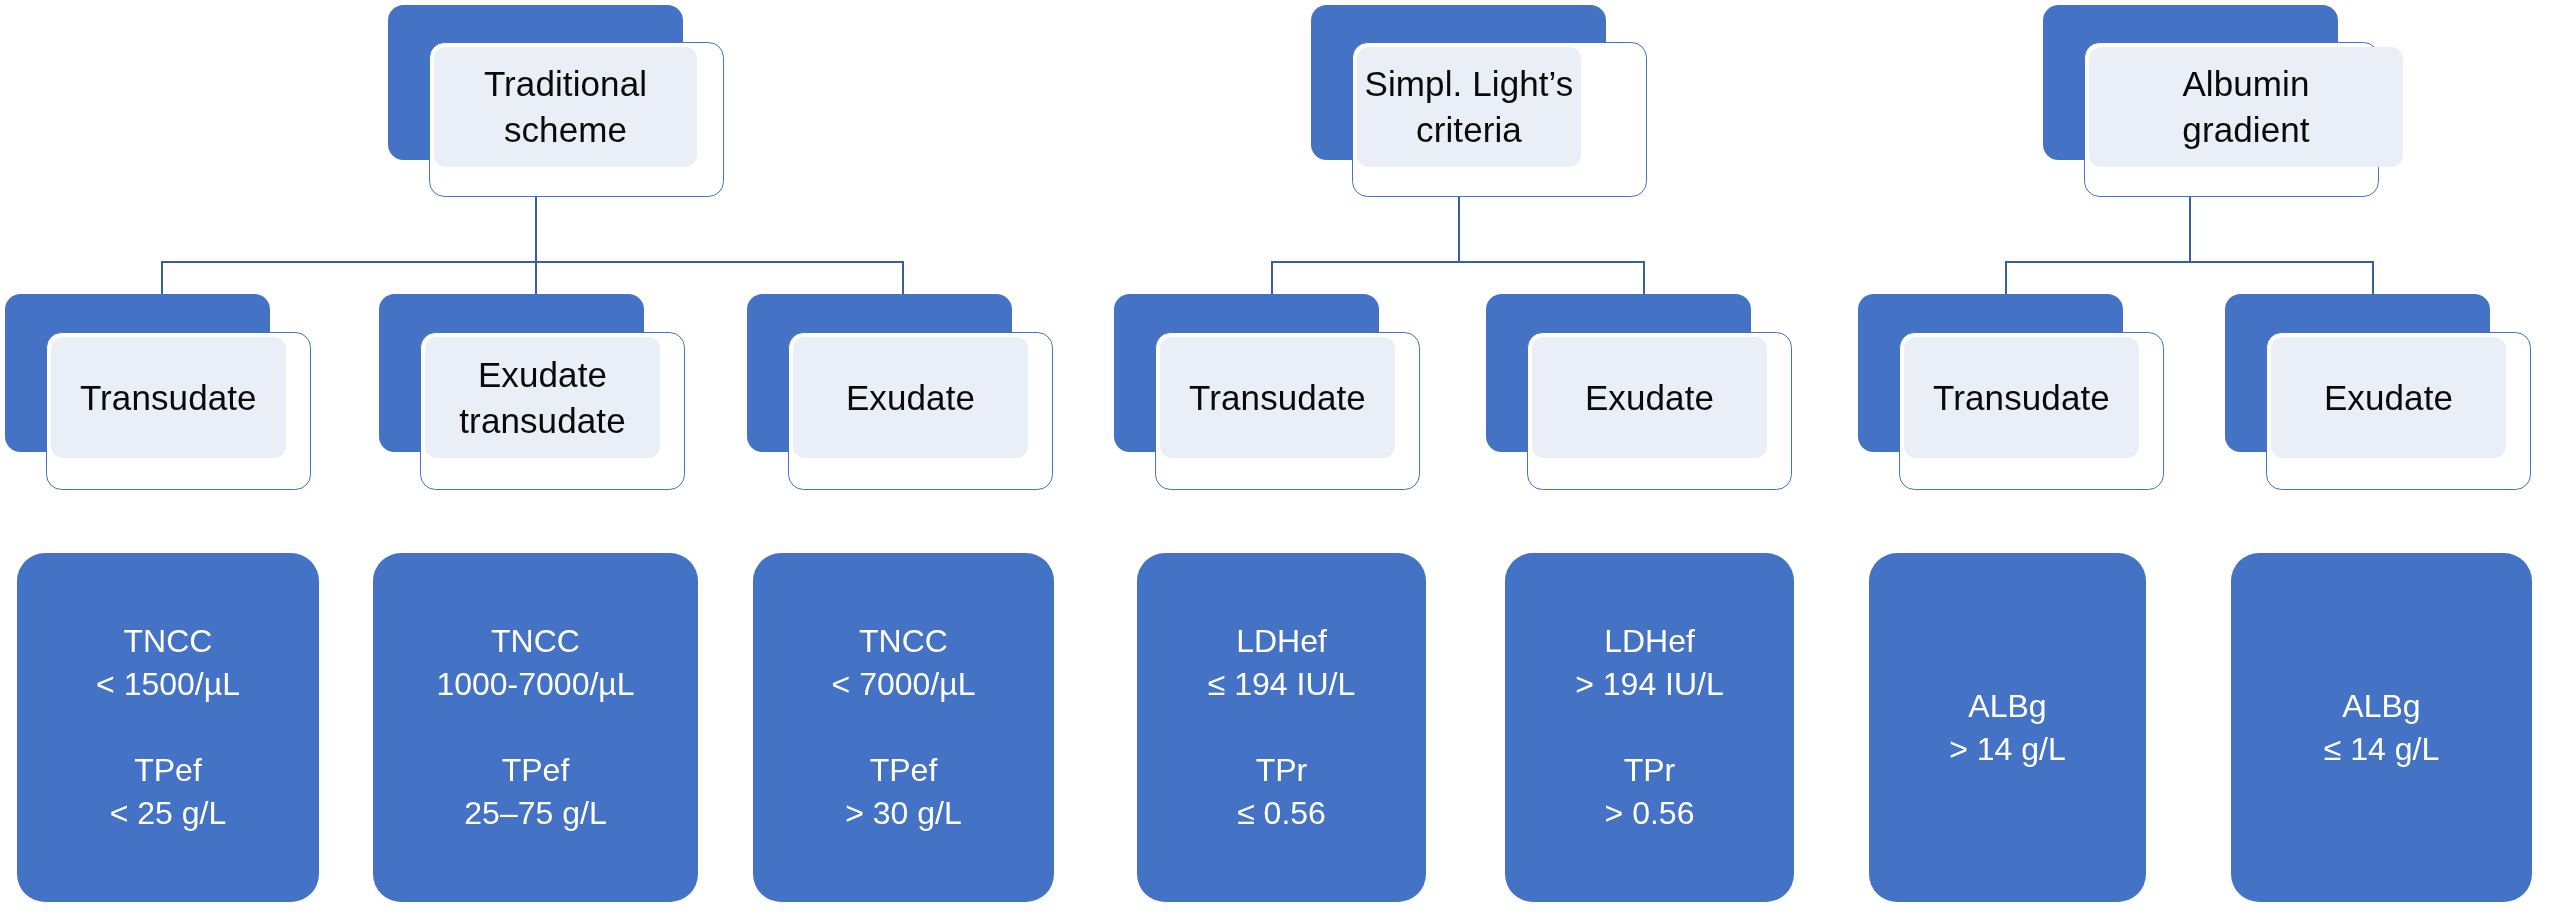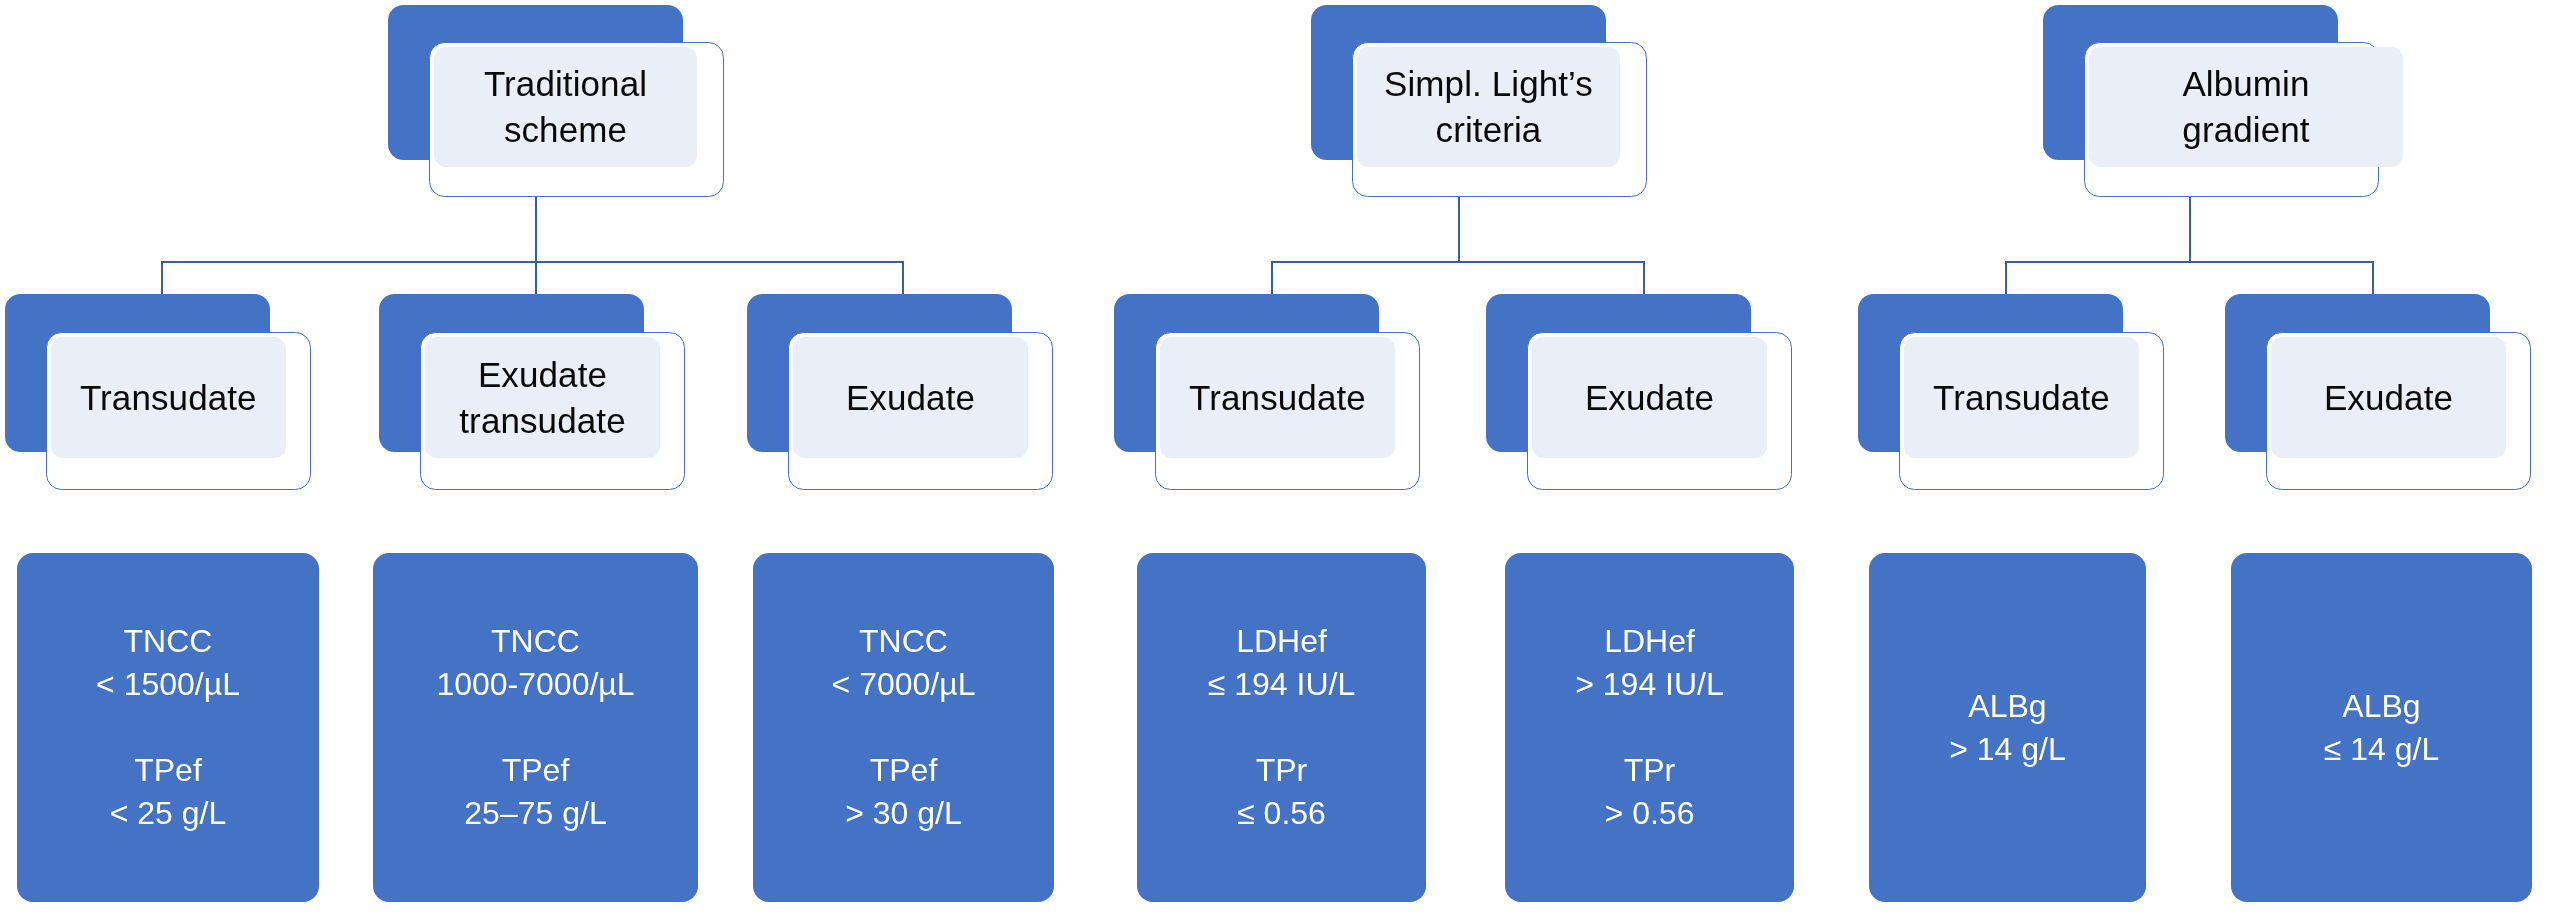--- a/index.html
+++ b/index.html
@@ -40,21 +40,21 @@
     line-height:1.30;
     letter-spacing:0.1px;
     white-space:pre-line;
     padding:0 3.6px;
   }
 
   
   .cbox{
     position:absolute;
     background:#4472C4;
-    border-radius:16px;
+    border-radius:28px;
     display:flex;
     align-items:center;
     justify-content:center;
     text-align:center;
   }
   .cbox .txt{
     color:#ffffff;
     font-size:32px;
     line-height:1.34;
     white-space:pre-line;
@@ -129,21 +129,21 @@
     <span class="txt">TNCC
 &lt; 7000/µL
 
 TPef
 &gt; 30 g/L</span>
   </div>
 
   <div class="scard" style="left:1311px; top:4.8px; width:337px; height:192px;">
     <div class="back" style="width:295px; height:155px;"></div>
     <div class="front" style="left:41px; top:37px; width:295px; height:155px;"></div>
-    <div class="fill" style="left:46px; top:42px; width:263px; height:120px;">
+    <div class="fill" style="left:46px; top:42px; width:224px; height:120px;">
       <span class="txt">Simpl. Light’s
 criteria</span>
     </div>
   </div>
 
   <div class="ln v" style="left:1458px; top:197px; height:65px;"></div>
   <div class="ln h" style="left:1271px; top:261px; width:374px;"></div>
   <div class="ln v" style="left:1271px; top:261px; height:39px;"></div>
   <div class="ln v" style="left:1643px; top:261px; height:39px;"></div>
 

